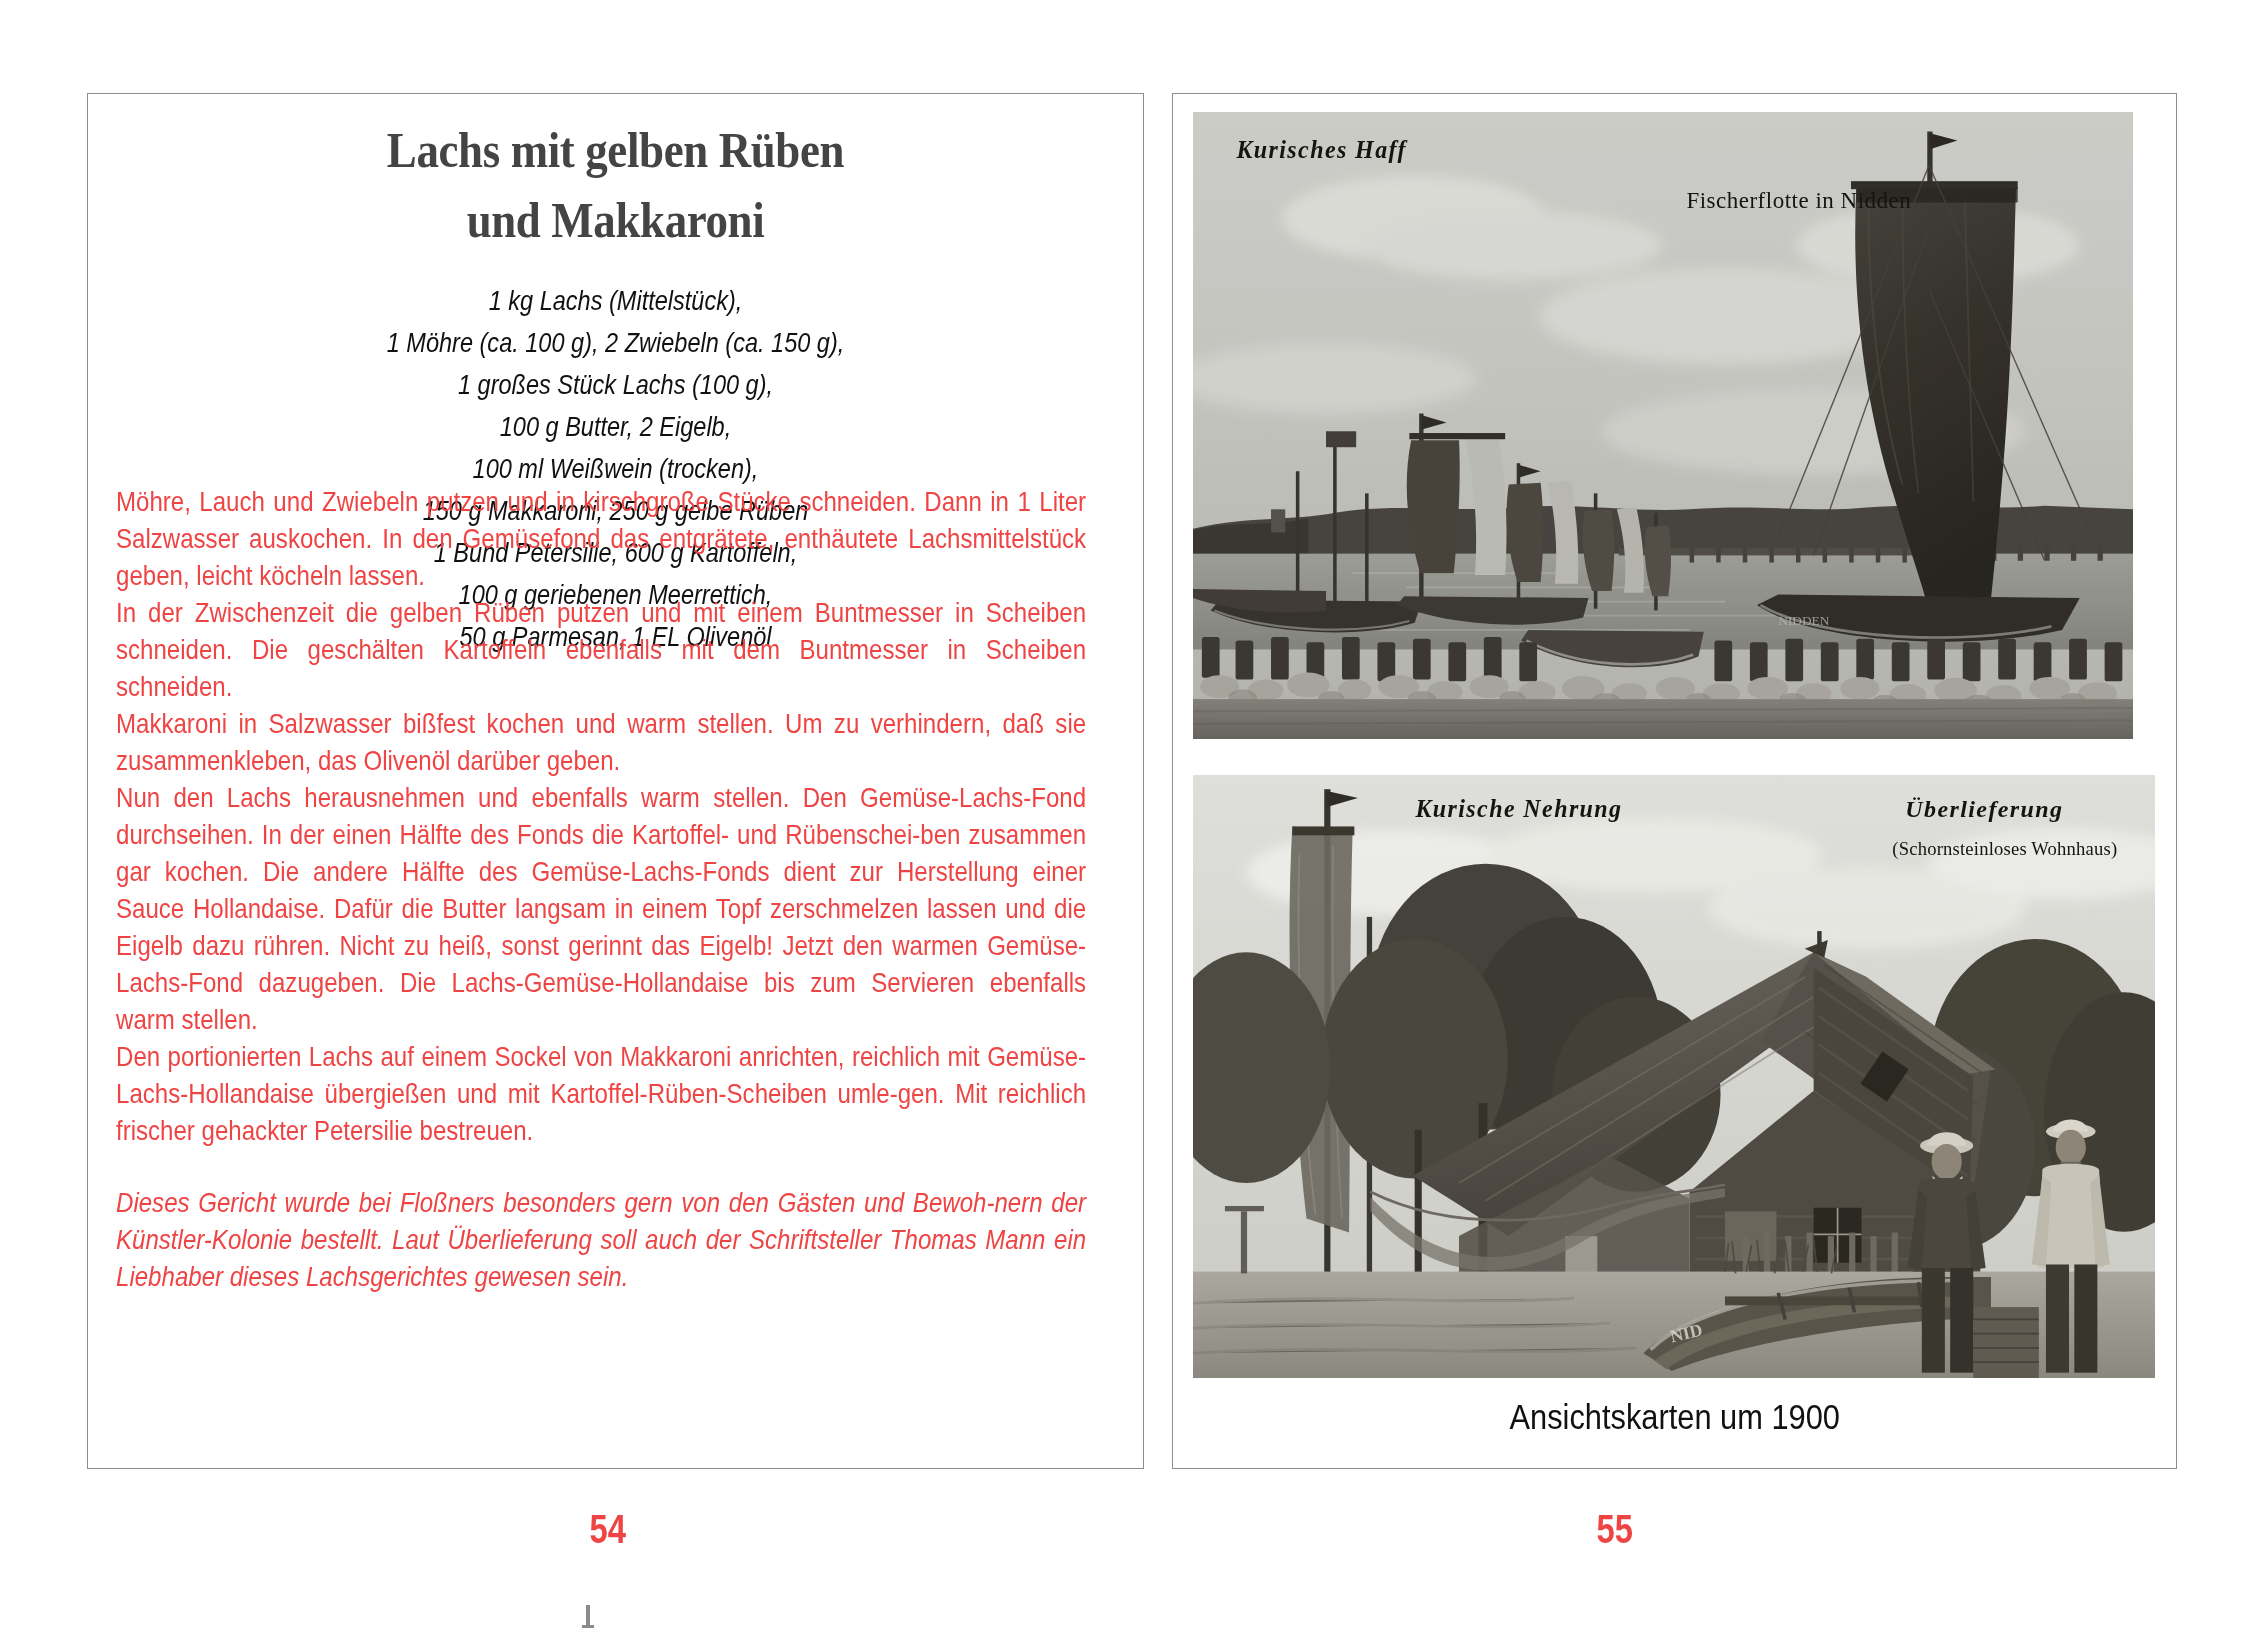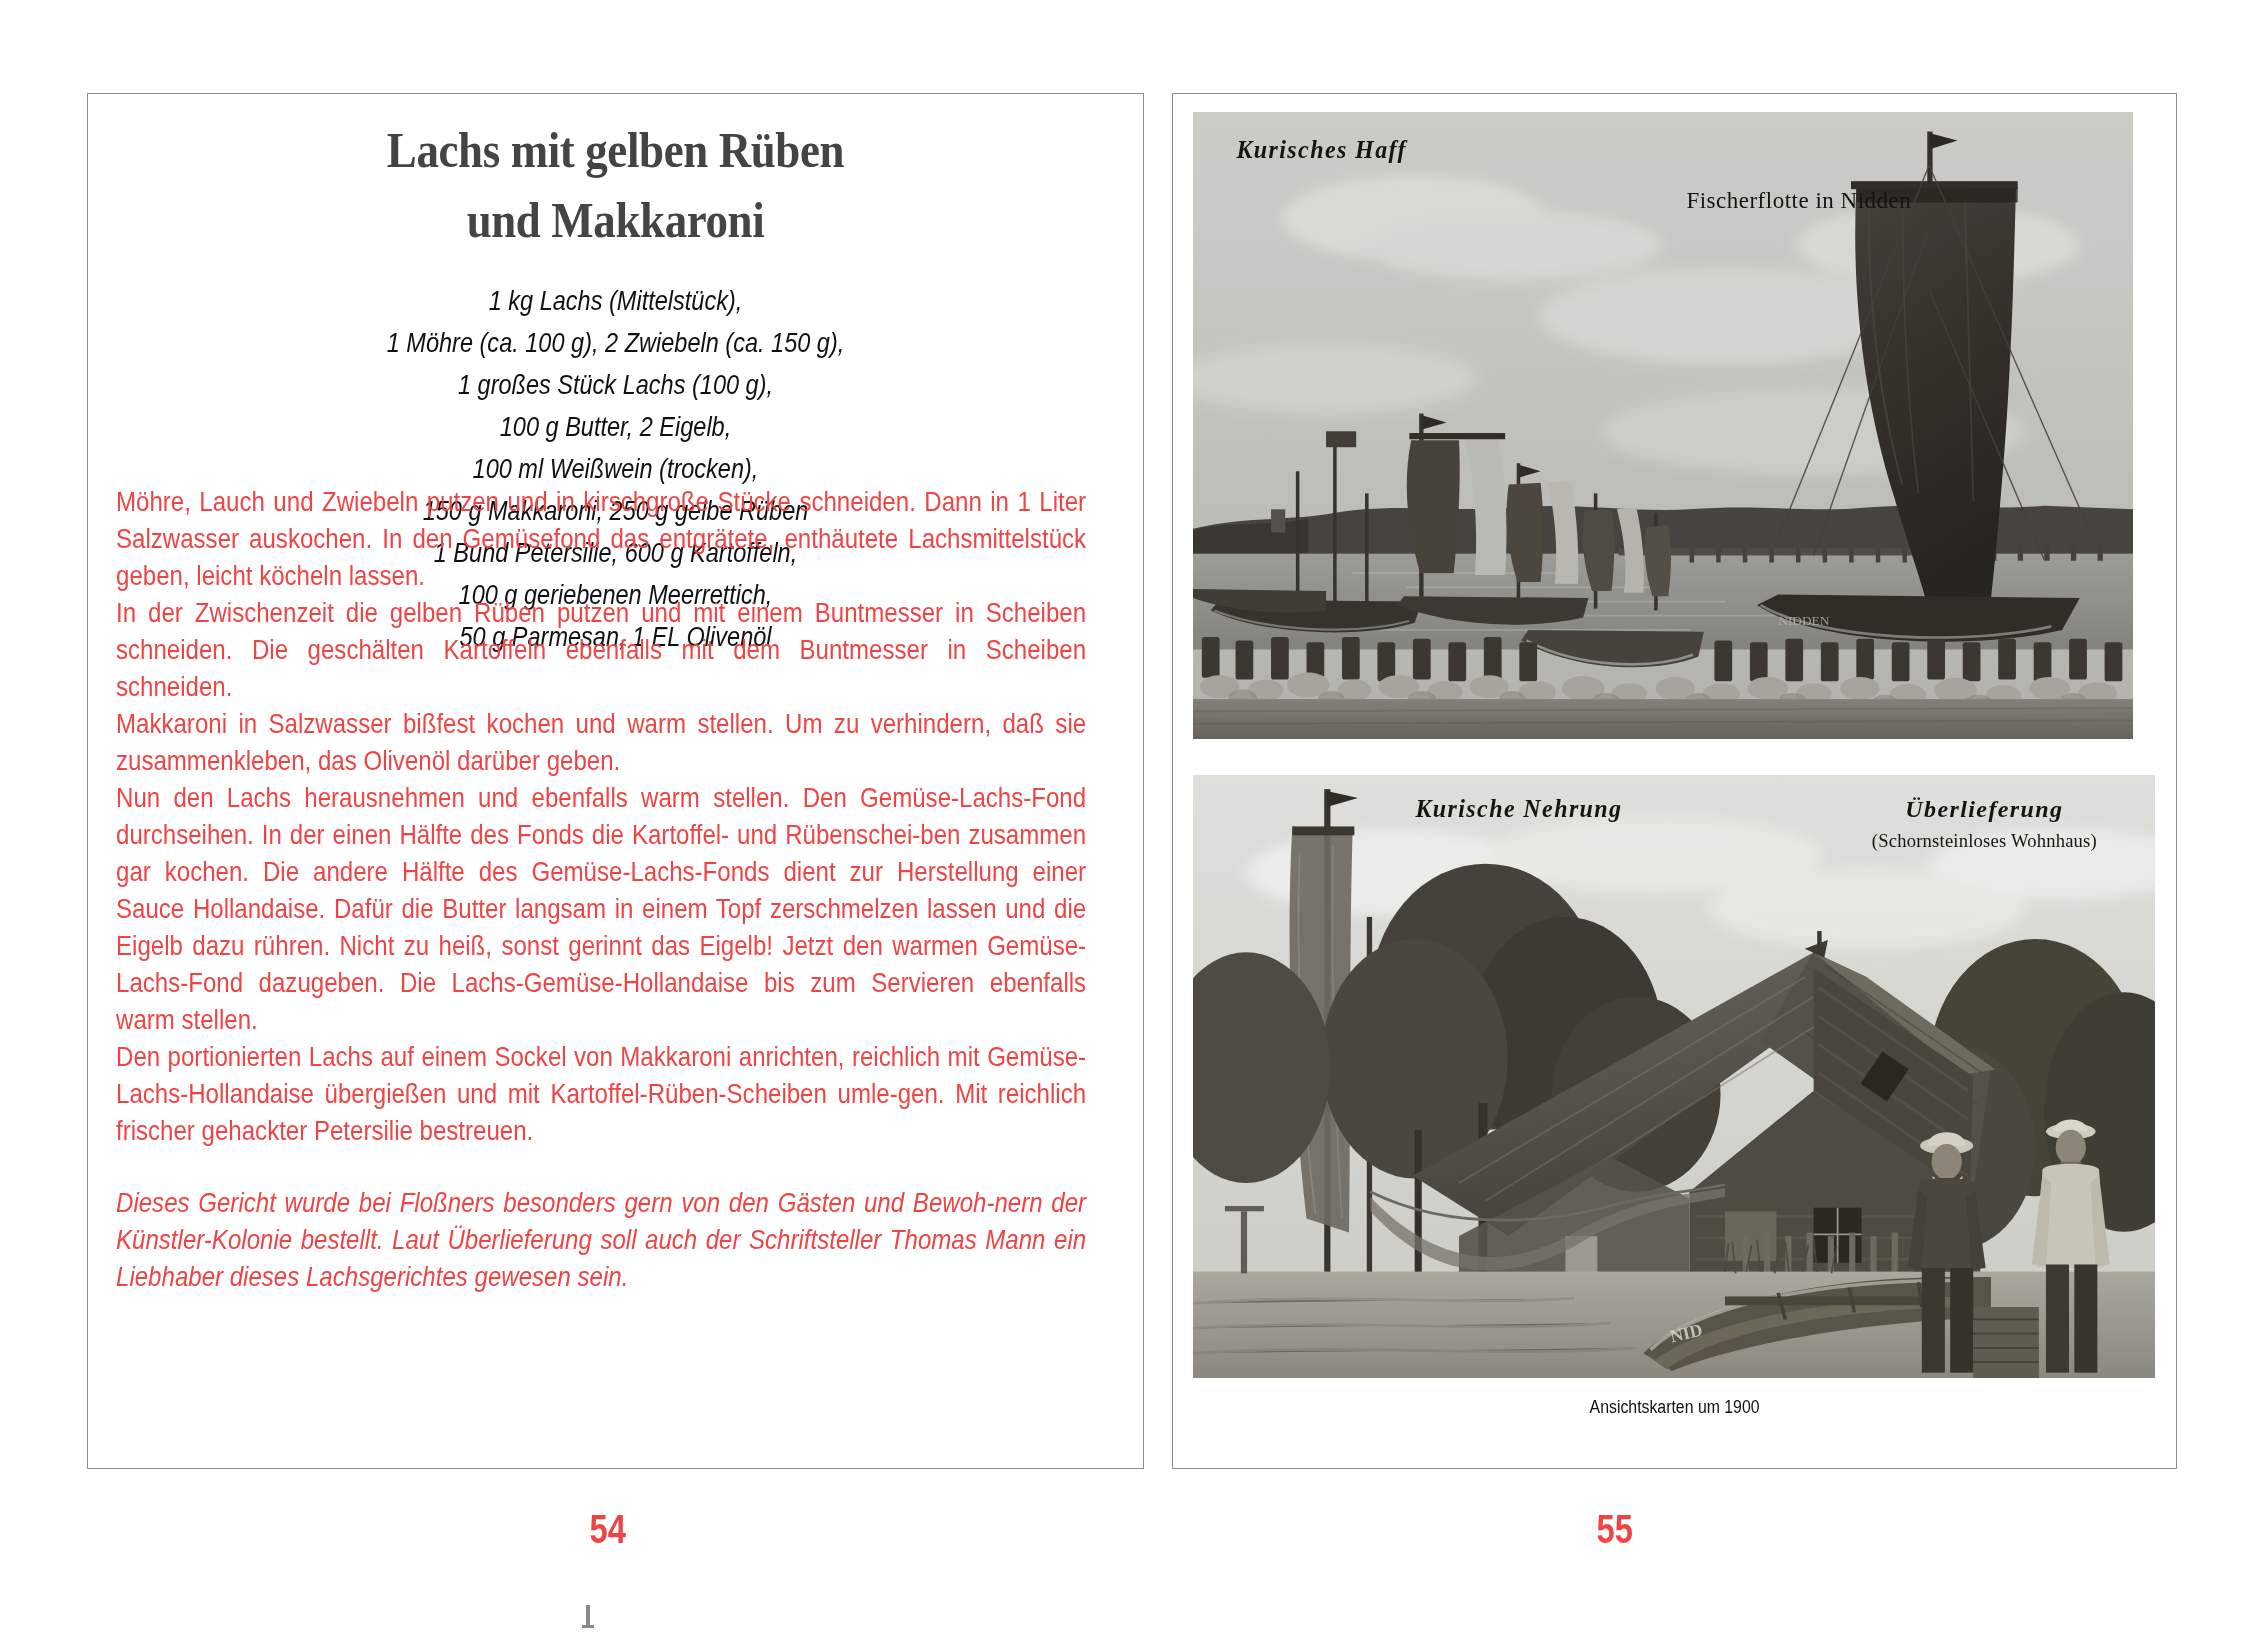--- a/index.html
+++ b/index.html
@@ -60,26 +60,26 @@
   .cap-script{
     font-family:"Liberation Serif", serif;font-style:italic;font-weight:700;
     font-size:24px;letter-spacing:1.4px;
     transform:scaleY(1.06);
   }
   .cap-roman{
     font-family:"Liberation Serif", serif;font-size:23px;letter-spacing:0.5px;margin-top:48px;
   }
   .cap-sub{
     font-family:"Liberation Serif", serif;font-size:18.6px;letter-spacing:0.2px;
-    display:block;text-align:center;margin-top:7px;
+    display:block;text-align:right;margin-top:15px;
   }
 
   #caption-bottom{
     position:absolute;left:0;top:1303px;width:100%;text-align:center;
-    color:#111;font-family:"Liberation Sans", sans-serif;font-size:18px;
+    color:#111;font-family:"Liberation Sans", sans-serif;font-size:35px;
   }
   #caption-bottom span{display:inline-block;transform:scaleX(0.88);}
 
   
   .folio{
     position:absolute;color:#ef4444;
     font-family:"Liberation Sans", sans-serif;
     font-size:41px;font-weight:700;
   }
   .folio span{display:inline-block;transform:scaleX(0.80);}

